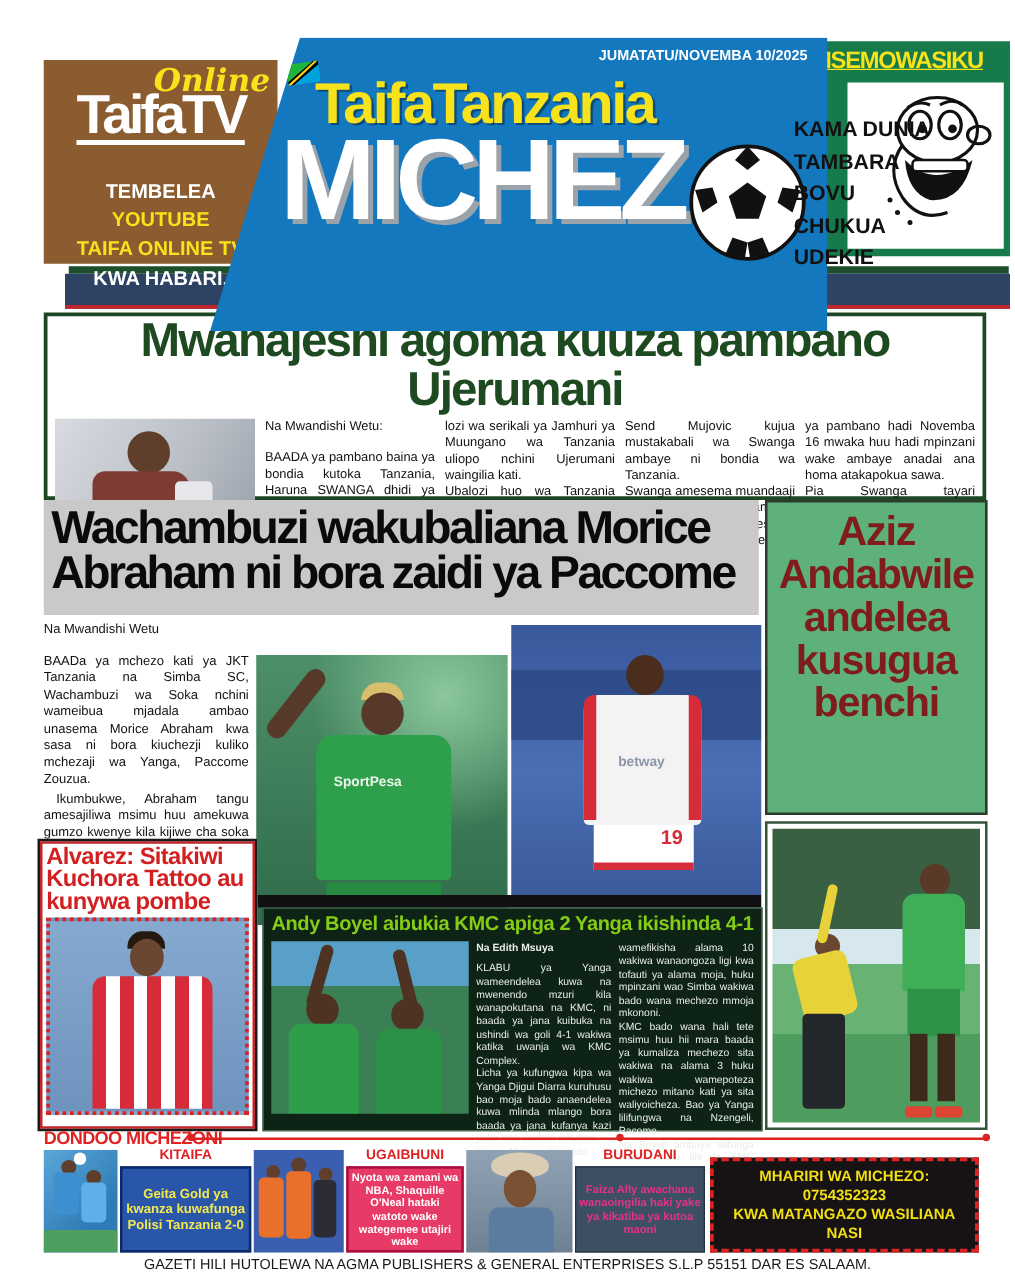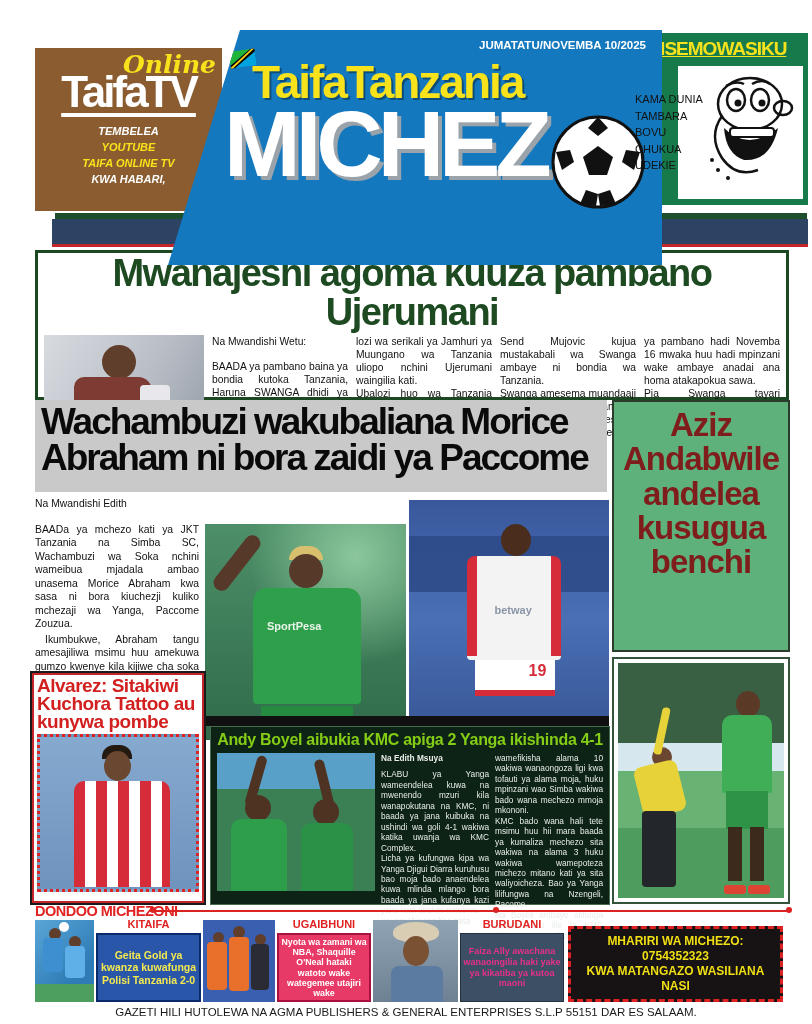--- a/index.html
+++ b/index.html
@@ -7,39 +7,39 @@
         font-family:"Liberation Sans",sans-serif;overflow:hidden;}
   .abs{position:absolute;}
   .pre{white-space:pre-line;}
 
   
   .tv-box{left:35px;top:48px;width:187px;height:163px;background:#8a5c30;text-align:center;z-index:1;}
   .tv-online{position:absolute;top:2px;left:88px;color:#f8e21b;font-family:"DejaVu Serif",serif;
              font-style:italic;font-weight:bold;font-size:25px;z-index:3;}
   .tv-brand{position:absolute;top:22px;left:0;width:100%;color:#fff;font-weight:bold;font-size:44px;
             letter-spacing:-3px;line-height:1;text-decoration:underline;text-underline-offset:6px;}
-  .tv-lines{position:absolute;top:76px;left:0;width:100%;font-style:italic;font-weight:bold;
-            font-size:11px;line-height:1.45;}
+  .tv-lines{position:absolute;top:94px;left:0;width:100%;font-weight:bold;
+            font-size:16px;line-height:1.45;}
   .tv-lines .w{color:#fff;} .tv-lines .y{color:#f8e21b;}
 
   .mast-blue{left:168px;top:30px;width:494px;height:235px;background:#1478be;z-index:2;
              clip-path:polygon(72px 0,100% 0,100% 100%,0 100%);}
   .mast-date{position:absolute;top:9px;right:16px;color:#fff;font-weight:bold;font-size:11.5px;letter-spacing:0;}
   .flag-icon{position:absolute;top:20px;left:62px;transform:rotate(-8deg);}
   .title-top{position:absolute;top:25px;left:84px;color:#f8e21b;font-weight:bold;font-size:46px;
              letter-spacing:-2px;text-shadow:2px 2px 0 #0d4c79;}
   .title-main{position:absolute;top:68px;left:56px;color:#fff;font-weight:bold;font-size:92px;
               letter-spacing:-5px;line-height:1;text-shadow:4px 4px 0 #9aa2aa;}
   .ball{position:absolute;left:382px;top:84px;}
 
   .msemo-box{left:628px;top:33px;width:180px;height:172px;background:#177a4b;}
   .msemo-title{position:absolute;top:5px;left:0;width:100%;text-align:center;color:#f8e21b;
                font-weight:bold;font-size:19px;letter-spacing:-1px;text-decoration:underline;}
   .msemo-panel{position:absolute;left:50px;top:33px;right:5px;bottom:6px;background:#fff;}
-  .msemo-text{position:absolute;left:7px;top:58px;color:#111;font-weight:normal;font-size:11px;
+  .msemo-text{position:absolute;left:7px;top:58px;color:#111;font-weight:bold;font-size:17px;
               line-height:1.5;z-index:2;}
 
   
   .green-strip{left:55px;top:213px;width:752px;height:6px;background:#1e4f2c;}
   .navy-bar{left:52px;top:219px;width:756px;height:25px;background:#2e4263;border-bottom:3px solid #c2262a;
             color:#fff;font-weight:bold;font-size:14.5px;text-align:center;line-height:25px;}
 
   
   .story1{left:35px;top:250px;width:748px;height:144px;border:3px solid #1d4722;background:#fff;}
   .s1-head{margin:1px 0 3px;color:#1d4a21;font-weight:bold;font-size:38px;letter-spacing:-1.5px;
@@ -215,21 +215,21 @@
 Swanga amesema muandaaji wa pambano hilo ambalo lilibidi lifanyike leo amesema wamesogeza mbele tarehe</div>
       <div class="s1-col pre">ya pambano hadi Novemba 16 mwaka huu hadi mpinzani wake ambaye anadai ana homa atakapokua sawa.
 Pia Swanga tayari ametumiwa euro 100 kwaajili ya kununua chakula baada ya kukaa</div>
     </div>
   </div>
 
   <div class="abs s2-headbox pre">Wachambuzi wakubaliana Morice
 Abraham ni bora zaidi ya Paccome</div>
 
   <div class="abs s2-col">
-    <div class="s2-byline">Na Mwandishi Edith</div>
+    <div class="s2-byline">Na Mwandishi Wetu</div>
     <p style="margin:0 0 2px;">BAADa ya mchezo kati ya JKT Tanzania na Simba SC, Wachambuzi wa Soka nchini wameibua mjadala ambao unasema Morice Abraham kwa sasa ni bora kiuchezji kuliko mchezaji wa Yanga, Paccome Zouzua.</p>
     <p class="s2-p2" style="margin:0;">Ikumbukwe, Abraham tangu amesajiliwa msimu huu amekuwa gumzo kwenye kila kijiwe cha soka kutokana na kiwango chake kuwa bora hadi kufananishwa na wachezaji wakubwa</p>
   </div>
 
   <div class="abs c-photos">
     <div class="photo p-yanga">
       <div class="ph" style="left:24px;top:6px;width:16px;height:66px;background:#57392a;border-radius:8px;transform:rotate(38deg);"></div>
       <div class="ph" style="left:84px;top:22px;width:34px;height:14px;background:#d8bf6e;border-radius:14px 14px 0 0;"></div>
       <div class="ph head" style="left:84px;top:30px;width:34px;height:34px;background:#57392a;"></div>
       <div class="ph" style="left:48px;top:64px;width:108px;height:116px;background:#2ea04b;border-radius:14px 14px 4px 4px;"></div>

